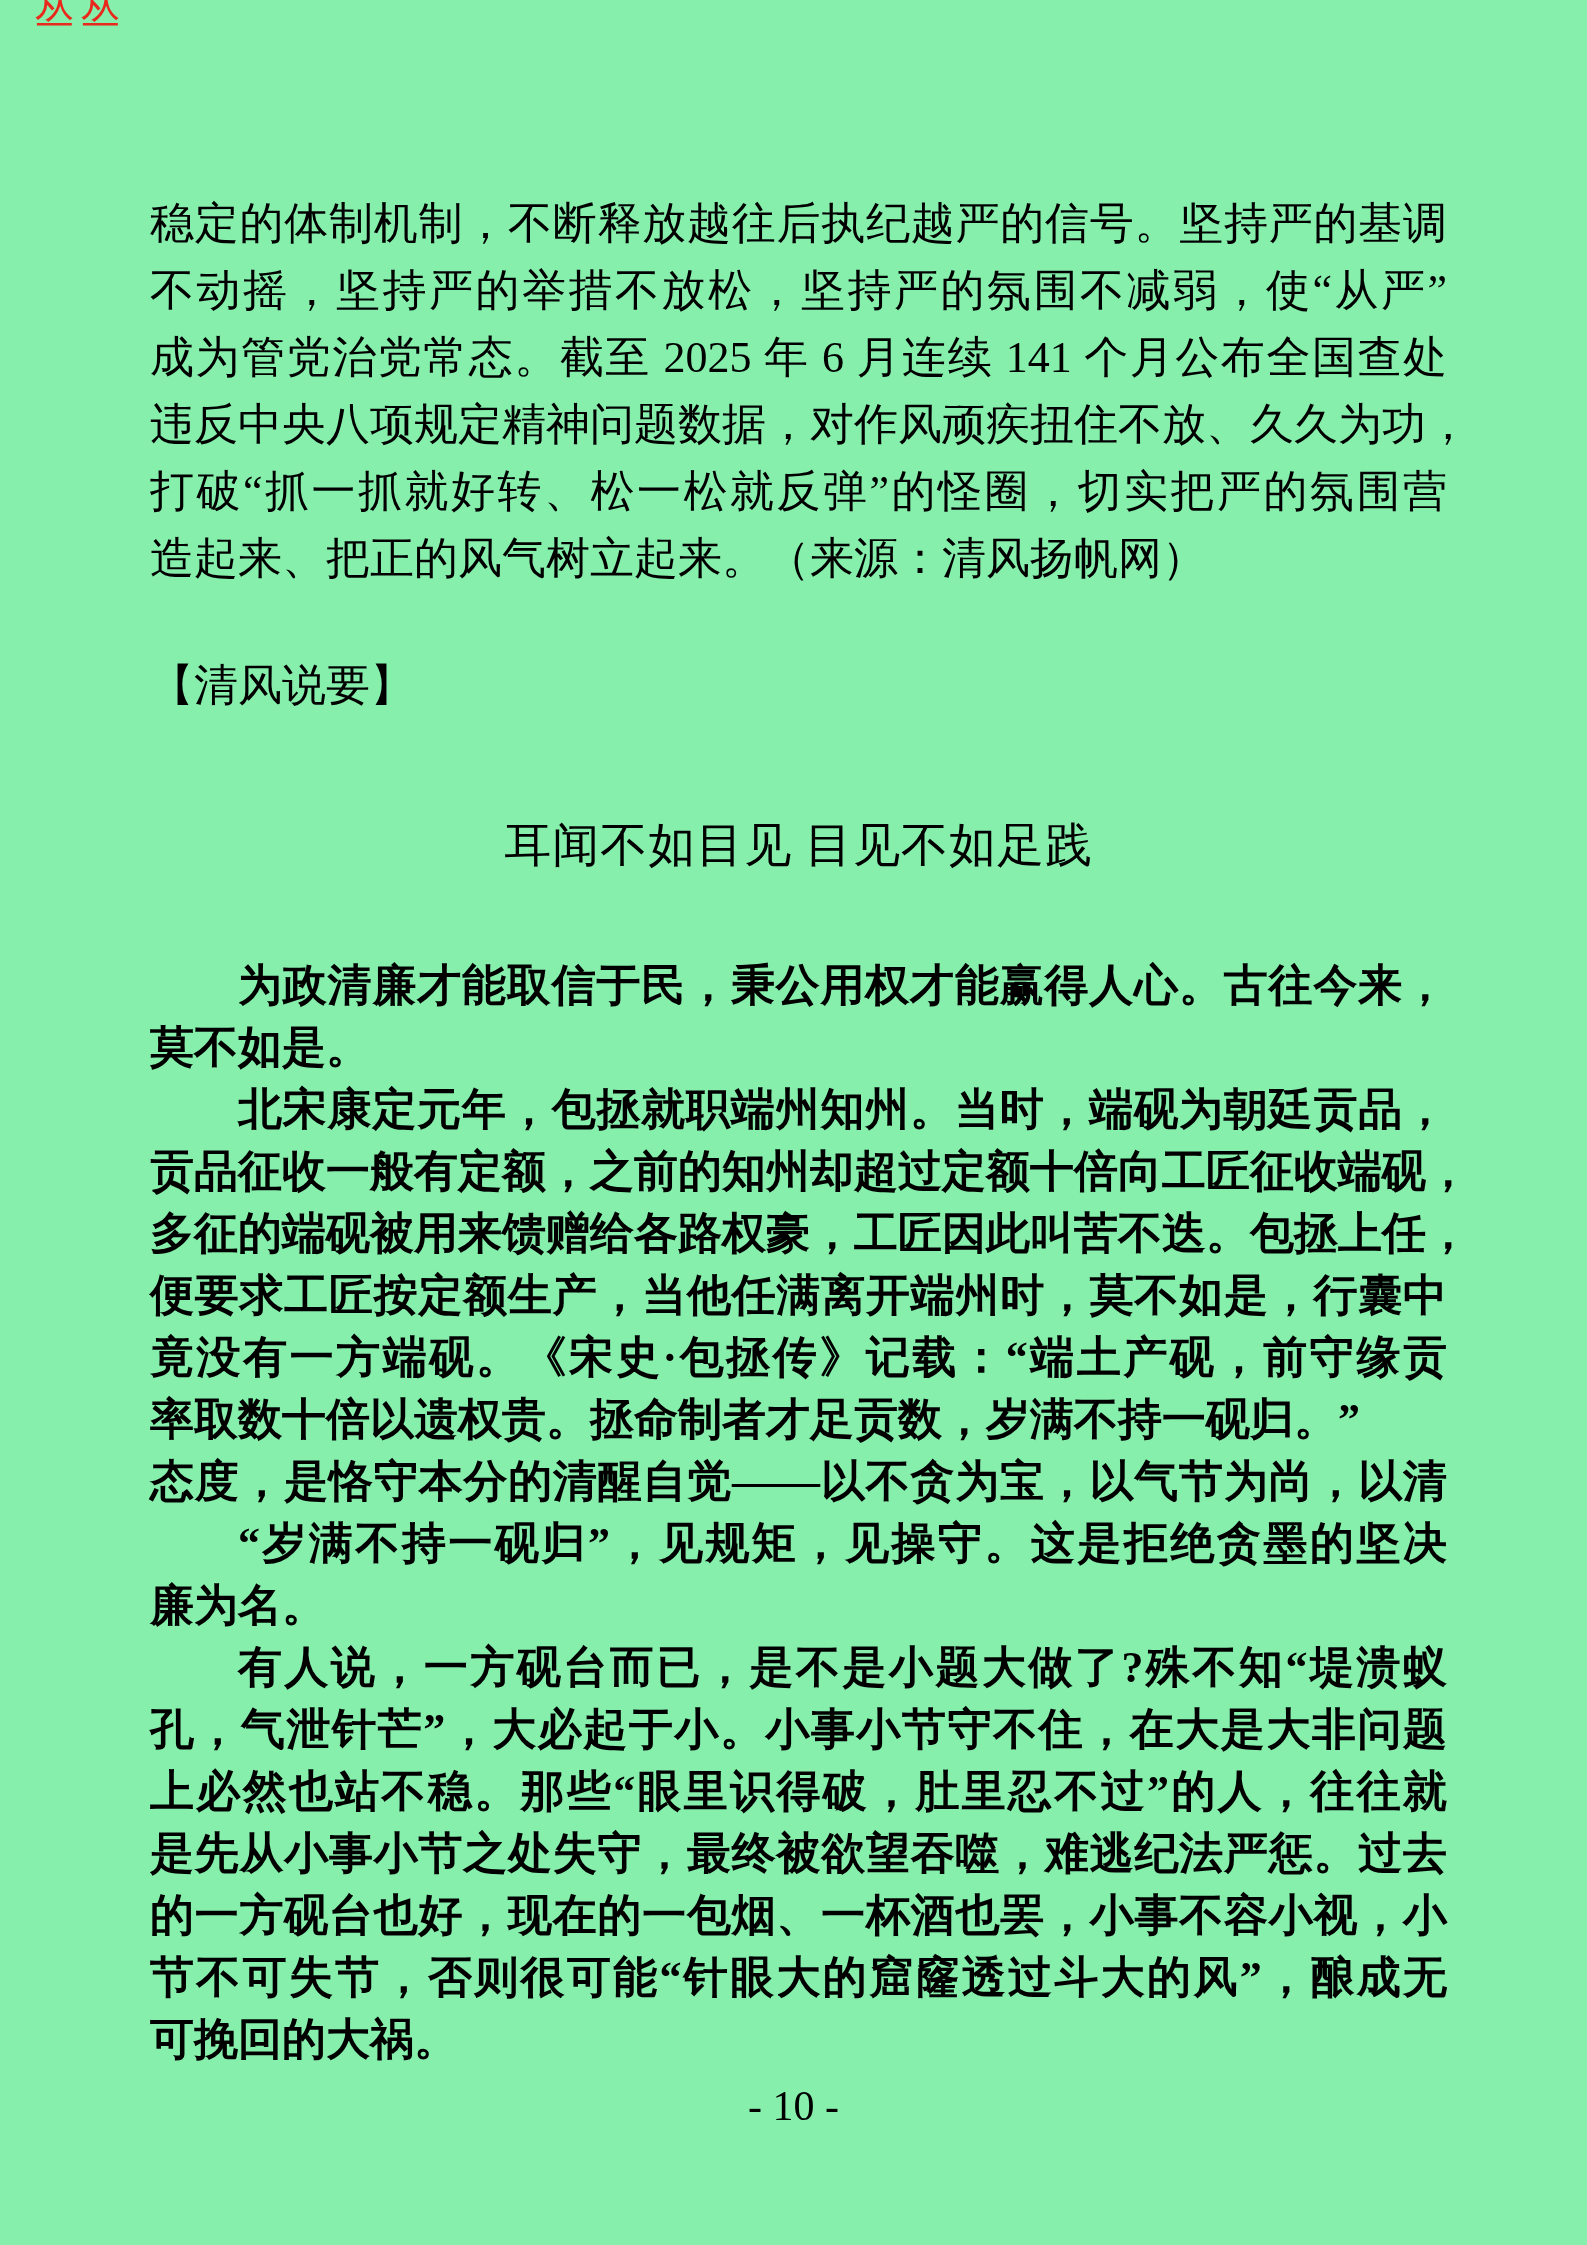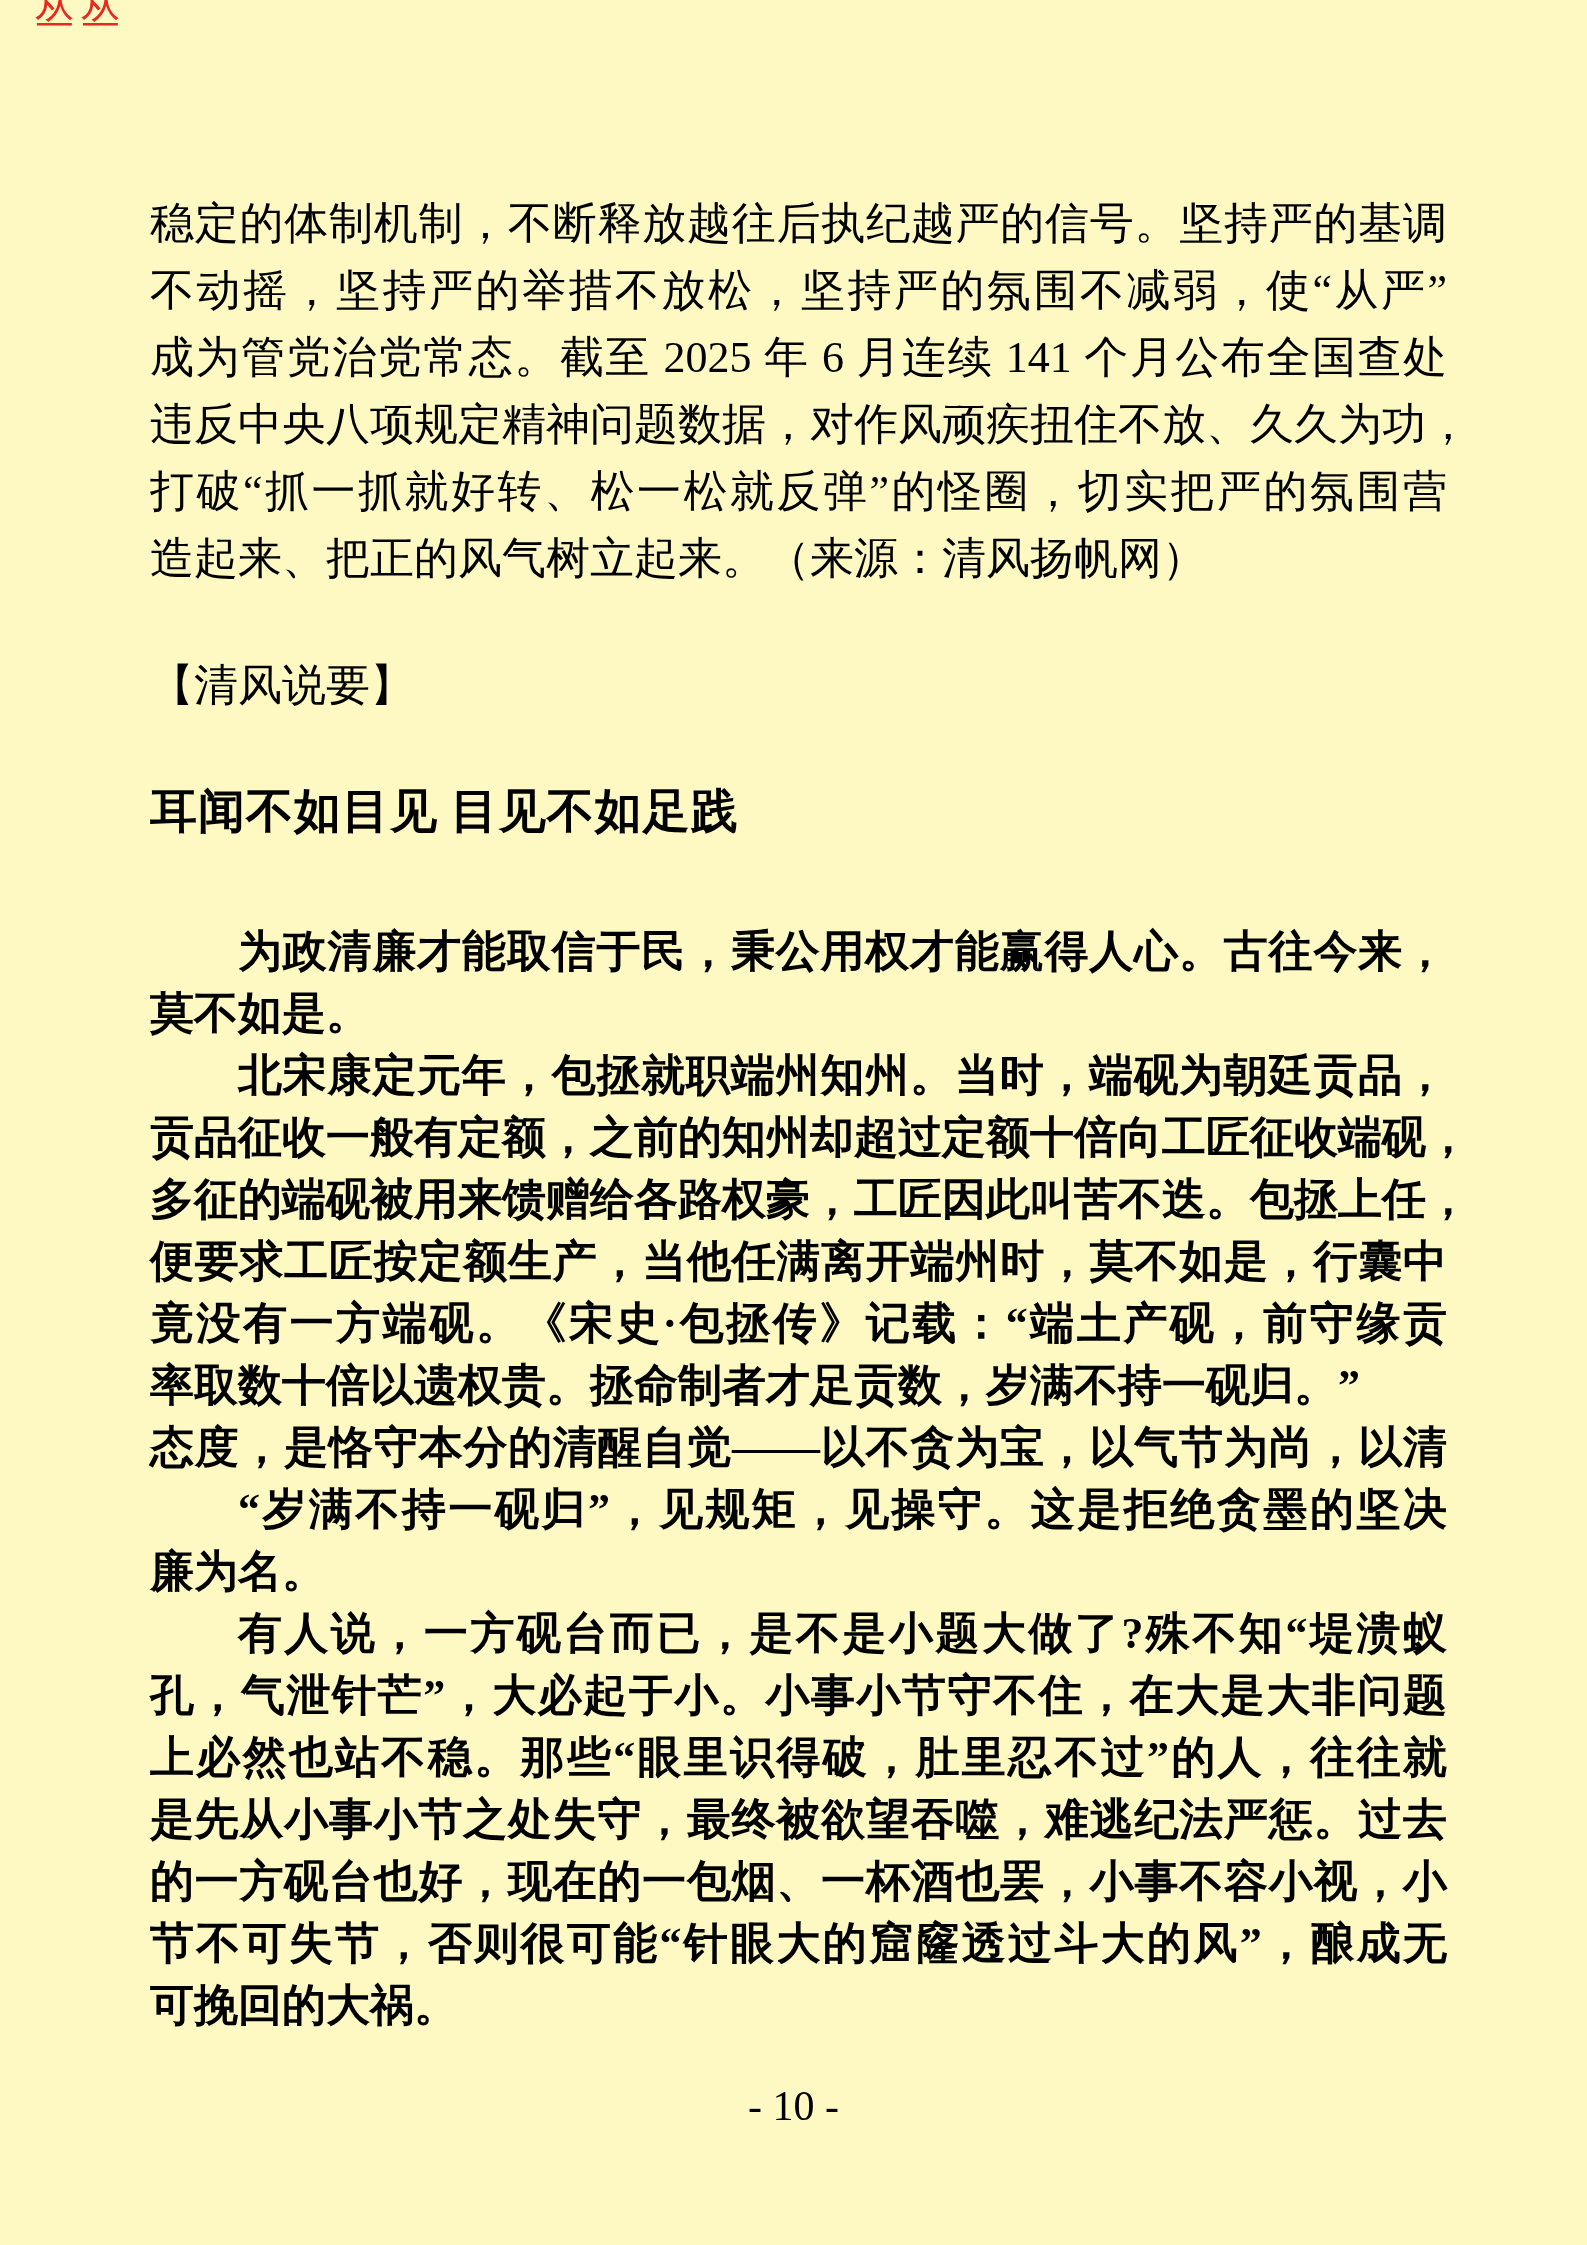--- a/index.html
+++ b/index.html
@@ -4,21 +4,21 @@
 <style>
   html, body {
     margin: 0;
     padding: 0;
     background: #ffffff;
   }
   .page {
     position: relative;
     width: 1587px;
     height: 2245px;
-    background: #fef9c3;
+    background: #86efac;
     overflow: hidden;
     font-family: "Liberation Serif", "DejaVu Serif", serif;
     color: #000000;
   }
   .corner-marks {
     position: absolute;
     left: 34px;
     top: -10px;
     font-size: 40px;
     letter-spacing: 6px;
@@ -43,24 +43,25 @@
   .line-last { text-align-last: left; }
   .line-first { text-indent: 2em; }
   .section-header {
     margin-top: 60px;
     font-size: 44px;
     line-height: 67px;
     font-weight: normal;
     text-align: left;
   }
   .article-title {
-    margin-top: 62px;
+    margin-top: 96px;
     font-size: 47px;
     line-height: 60px;
-    font-weight: bold;
+    font-weight: normal;
+    text-align: center;
     letter-spacing: 1px;
   }
   .bodytext { margin-top: 80px; font-weight: bold; }
   .page-number {
     position: absolute;
     top: 2082px;
     left: 0;
     width: 100%;
     text-align: center;
     font-size: 42px;

